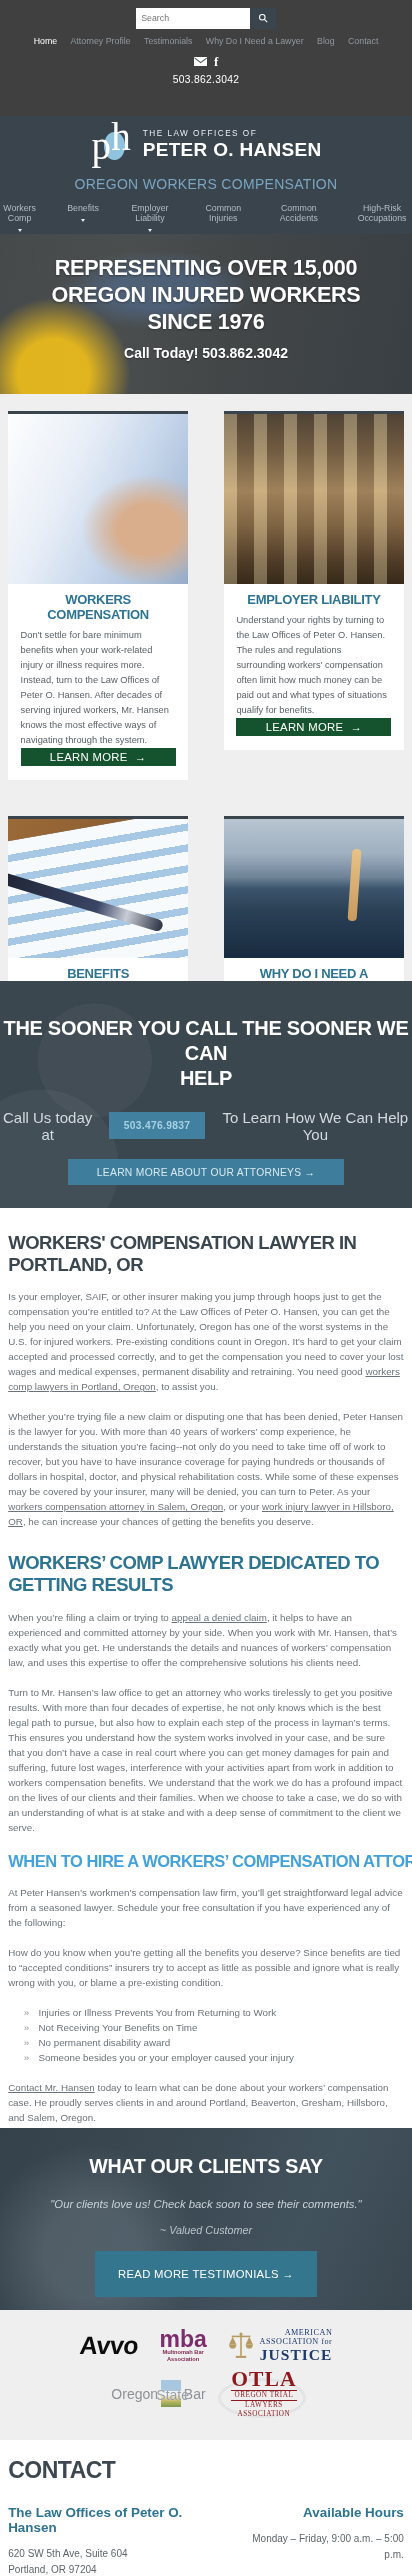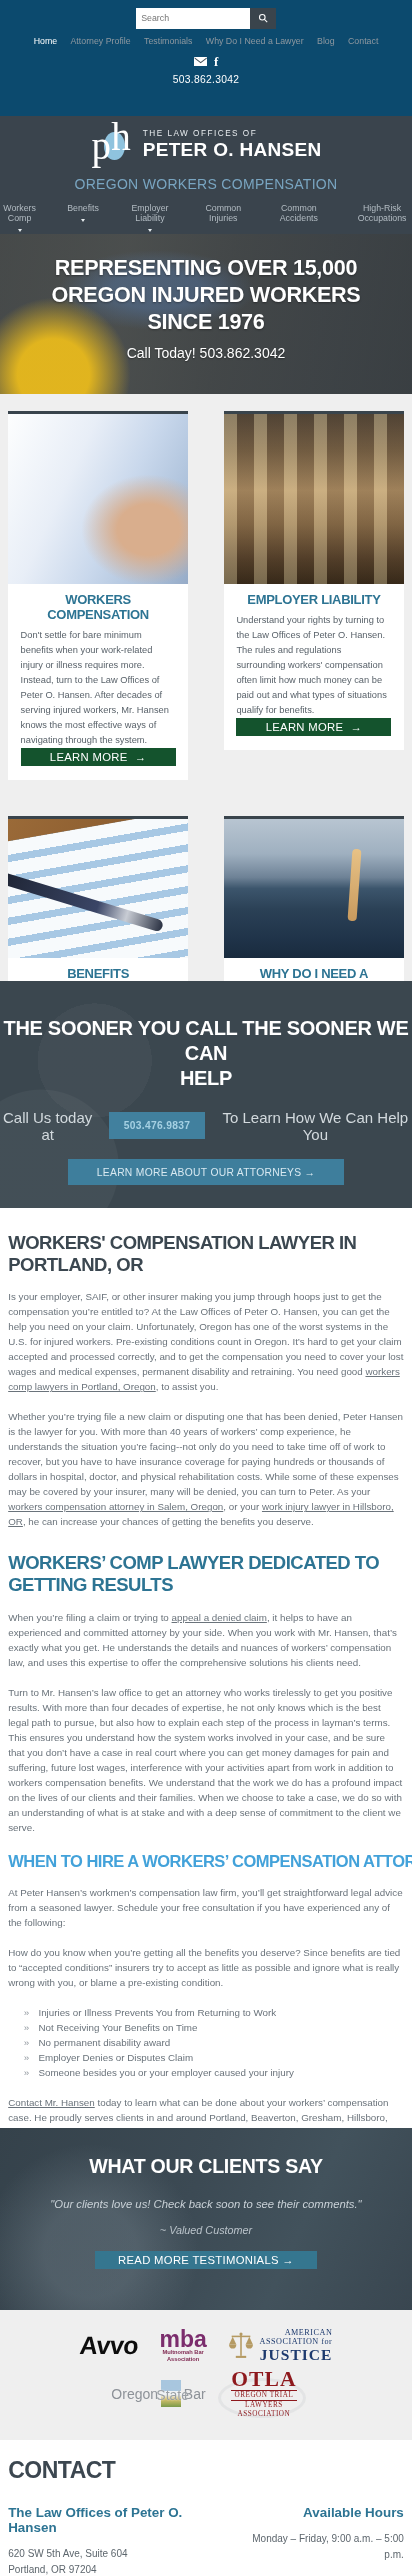--- a/index.html
+++ b/index.html
@@ -1,21 +1,21 @@
 <!DOCTYPE html>
 <html style="font-size:8.2px"><head>
 <meta charset="utf-8">
 <style>
   * { margin:0; padding:0; box-sizing:border-box; }
   html,body { background:#fff; }
   body { width:412px; font-family:"Liberation Sans", sans-serif; }
   .page { width:412px; }
 
   
-  .topbar { height:116px; background:#0c4a6e; overflow:hidden; text-align:center; }
+  .topbar { height:116px; background:#404040; overflow:hidden; text-align:center; }
   .searchwrap { display:flex; justify-content:center; padding-top:7.7px; }
   .search { width:114px; height:21px; border:0; padding:0 5.2px; font-size:8.8px; color:#222; background:#fff; outline:none; }
   .searchbtn { width:26px; height:21px; border:0; background:#3a444c; cursor:pointer; display:flex; align-items:center; justify-content:center; }
   .topnav { margin-top:7.2px; display:flex; justify-content:center; gap:13.4px; font-size:8.8px; }
   .topnav a { color:#8e98a0; text-decoration:none; cursor:pointer; }
   .topnav a.active { color:#ffffff; }
   .socialrow { margin-top:7.7px; display:flex; justify-content:center; align-items:center; gap:7.2px; }
   .fbicon { font-family:"Liberation Serif",serif; font-weight:bold; font-size:13px; color:#fff; cursor:pointer; }
   .mailicon { cursor:pointer; display:inline-flex; }
   .topphone { margin-top:4.1px; color:#fff; font-size:10.3px; letter-spacing:0.3px; cursor:pointer; }
@@ -38,21 +38,21 @@
 
   
   .hero { height:160px; overflow:hidden; text-align:center; padding-top:19.6px;
     background:
       radial-gradient(circle at 13% 88%, rgba(233,186,28,.95) 0 36px, rgba(233,186,28,0) 77px),
       radial-gradient(ellipse at 38% 35%, rgba(82,112,152,.55) 0 46px, rgba(82,112,152,0) 98px),
       linear-gradient(rgba(44,53,61,.72), rgba(44,53,61,.72)),
       linear-gradient(100deg, #8a7f6a 0%, #9a8f78 30%, #7d7464 55%, #6a655c 80%, #5d5950 100%);
   }
   .hero-line { font-size:21.6px; font-weight:bold; color:#fff; line-height:27px; letter-spacing:-0.3px; text-shadow:0 1px 2.1px rgba(0,0,0,.35); }
-  .hero-sub { margin-top:10.3px; font-size:14px; color:#fff; text-shadow:0 0.5px 1.5px rgba(0,0,0,.4); }
+  .hero-sub { margin-top:10.3px; font-size:14px; color:#fff; text-shadow:0 0.5px 1.5px rgba(0,0,0,.4);font-weight:bold; }
 
   
   .cards { height:587px; background:#efefef; overflow:hidden; padding:17px 8.2px 0; display:grid; grid-template-columns:1fr 1fr; column-gap:13.4px; row-gap:19.6px; align-items:start;gap:36px; }
   .card { background:#fff; border-top:3.6px solid #39444c; display:flex; flex-direction:column; padding-bottom:13.4px; cursor:default; }
   .card-img { width:100%; }
   .img-tall { height:170px; } .img-short { height:139px; }
   .img-back { background: radial-gradient(ellipse at 78% 68%, #d9ae8d 0 31px, rgba(217,174,141,0) 67px),
       linear-gradient(115deg, #fdfefe 0%, #e8eef7 35%, #c9d8ec 60%, #aabfd9 85%, #96abc7 100%); }
   .img-court { background: repeating-linear-gradient(90deg, rgba(244,226,178,.35) 0 13.4px, rgba(60,44,28,.18) 13.4px 30px),
       linear-gradient(180deg, #55483a 0%, #7e674a 22%, #b59468 45%, #8f714c 65%, #57422c 85%, #352818 100%); }
@@ -96,21 +96,21 @@
   .larr { color:#8f979e; margin-right:9.3px; }
 
   
   .testimonial { height:182px; overflow:hidden; text-align:center; padding-top:27px;
     background:
       radial-gradient(circle at 22% 68%, rgba(165,180,190,.22) 0 46px, rgba(165,180,190,0) 108px),
       linear-gradient(115deg, #35424b 0%, #3c4a54 45%, #42525c 70%, #394650 100%); }
   .tes-h { font-size:19.6px; font-weight:bold; color:#fff; letter-spacing:-0.3px; }
   .tes-quote { margin-top:19.6px; font-style:italic; font-size:11.3px; color:#c9d1d7; }
   .tes-author { margin-top:14.4px; font-style:italic; font-size:10.8px; color:#bac3ca; }
-  .tes-btn { display:inline-block; margin-top:15.5px; background:#35768f; color:#fff; font-size:11.3px; padding:3px 23px; text-decoration:none; cursor:pointer; letter-spacing:0.3px; }
+  .tes-btn { display:inline-block; margin-top:15.5px; background:#35768f; color:#fff; font-size:11.3px; padding:17px 23px; text-decoration:none; cursor:pointer; letter-spacing:0.3px; }
 
   
   .logos { height:130px; background:#efefef; overflow:hidden; padding-top:17.5px; }
   .lrow { display:flex; justify-content:center; align-items:center; gap:21.6px; }
   .lrow2 { margin-top:5.2px; }
   .avvo { font-size:25px; font-weight:bold; color:#0d0d0d; transform:skewX(-6deg); letter-spacing:-0.5px; }
   .mba { text-align:center; }
   .mba-abbr { font-size:23px; font-weight:bold; color:#7b2d6d; line-height:20.6px; }
   .mba-cap { font-size:5.7px; font-weight:bold; color:#802a52; line-height:6.7px; }
   .aaj { display:flex; align-items:center; gap:5.2px; }
@@ -253,21 +253,20 @@
     <h2 class="h-teal">WORKERS’ COMP LAWYER DEDICATED TO GETTING RESULTS</h2>
     <p><span>When you’re filing a claim or trying to </span><a class="tl">appeal a denied claim</a><span>, it helps to have an experienced and committed attorney by your side. When you work with Mr. Hansen, that’s exactly what you get. He understands the details and nuances of workers’ compensation law, and uses this expertise to offer the comprehensive solutions his clients need.</span></p>
     <p>Turn to Mr. Hansen’s law office to get an attorney who works tirelessly to get you positive results. With more than four decades of expertise, he not only knows which is the best legal path to pursue, but also how to explain each step of the process in layman’s terms. This ensures you understand how the system works involved in your case, and be sure that you don’t have a case in real court where you can get money damages for pain and suffering, future lost wages, interference with your activities apart from work in addition to workers compensation benefits.  We understand that the work we do has a profound impact on the lives of our clients and their families. When we choose to take a case, we do so with an understanding of what is at stake and with a deep sense of commitment to the client we serve.</p>
     <h2 class="h-bright">WHEN TO HIRE A WORKERS’ COMPENSATION ATTORNEY</h2>
     <p>At Peter Hansen’s workmen’s compensation law firm, you’ll get straightforward  legal advice from a seasoned lawyer. Schedule your free consultation if you have experienced any of the following:</p>
     <p>How do you know when you’re getting all the benefits you deserve? Since benefits are tied to “accepted conditions” insurers try to accept as little as possible and ignore what is really wrong with you, or blame a pre-existing condition.</p>
     <ul class="blist">
       <li><span class="larr">»</span><span>Injuries or Illness Prevents You from Returning to Work</span></li>
       <li><span class="larr">»</span><span>Not Receiving Your Benefits on Time</span></li>
       <li><span class="larr">»</span><span>No permanent disability award</span></li>
-      <li><span class="larr">»</span><span>Employer Denies or Disputes Claim</span></li>
       <li><span class="larr">»</span><span>Someone besides you or your employer caused your injury</span></li>
     </ul>
     <p><a class="tl">Contact Mr. Hansen</a><span> today to learn what can be done about your workers’ compensation case. He proudly serves clients in and around Portland, Beaverton, Gresham, Hillsboro, and Salem, Oregon.</span></p>
   </div>
 
   <div class="testimonial">
     <div class="tes-h">WHAT OUR CLIENTS SAY</div>
     <div class="tes-quote">"Our clients love us! Check back soon to see their comments."</div>
     <div class="tes-author">~ Valued Customer</div>
     <a class="tes-btn"><span>READ MORE TESTIMONIALS</span><span class="arr"> →</span></a>

